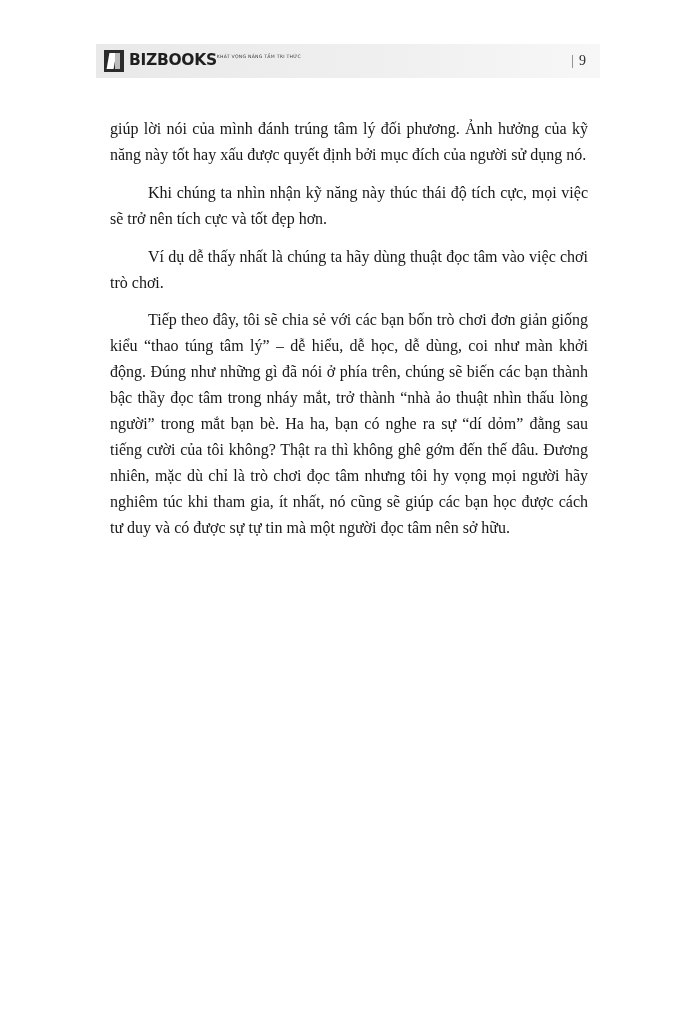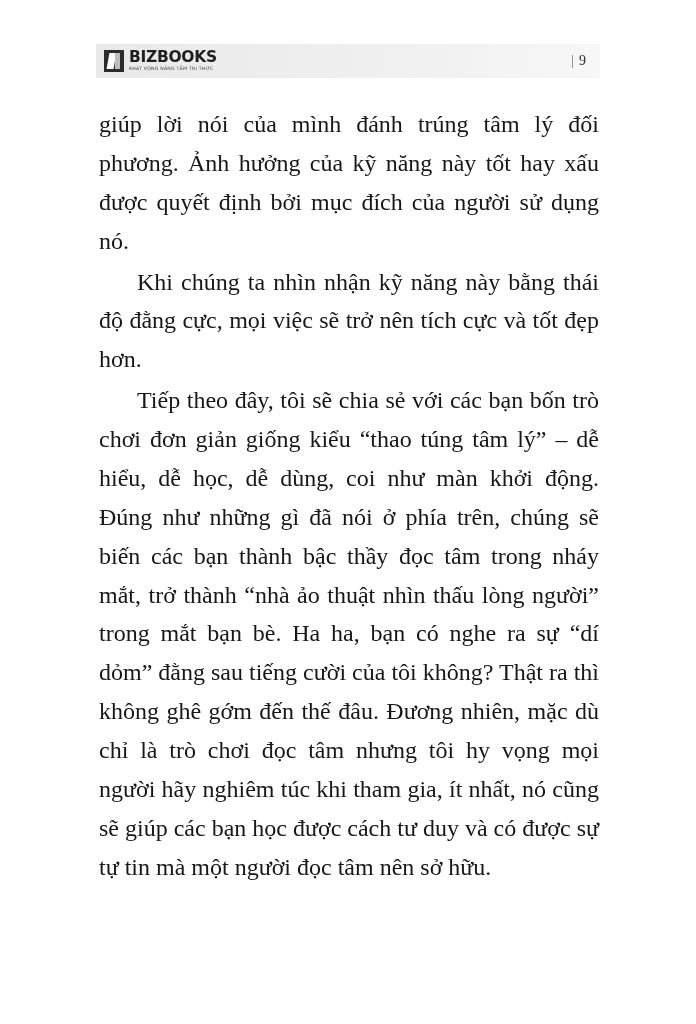--- a/index.html
+++ b/index.html
@@ -64,21 +64,20 @@
     content: "";
     position: absolute;
     left: 11px;
     top: 3px;
     width: 5px;
     height: 16px;
     background: #bdbdbd;
   }
   .brand-text {
     display: flex;
-    flex-direction: column;
     justify-content: center;
     line-height: 1;
   }
   .brand-name {
     font-family: "DejaVu Sans", sans-serif;
     font-weight: bold;
     font-size: 15.5px;
     letter-spacing: -0.3px;
     color: #1f1f1f;
   }
@@ -103,22 +102,22 @@
   }
 
   
   .content {
     position: absolute;
     left: 98px;
     top: 104px;
     width: 502px;
   }
   .content p {
-    margin: 1px;
-    font-size: 24px;
+    margin: 12px;
+    font-size: 16px;
     line-height: 1.62;
     text-align: justify;
     text-justify: inter-word;
     color: #171717;
     hyphens: none;
     font-family: Liberation Serif, serif;
   }
   .content p.indent {
     text-indent: 38px;
   }
@@ -140,17 +139,18 @@
       </div>
     </div>
     <div class="folio">
       <span class="folio-bar">|</span>
       <span>9</span>
     </div>
   </div>
 
   <div class="content">
     <p>giúp lời nói của mình đánh trúng tâm lý đối phương. Ảnh hưởng của kỹ năng này tốt hay xấu được quyết định bởi mục đích của người sử dụng nó.</p>
-    <p class="indent">Khi chúng ta nhìn nhận kỹ năng này bằng thái độ đằng cực, mọi việc sẽ trở nên tích cực và tốt đẹp hơn.</p>
+    <p class="indent">Khi chúng ta nhìn nhận kỹ năng này thúc thái độ tích cực, mọi việc sẽ trở nên tích cực và tốt đẹp hơn.</p>
+    <p class="indent">Ví dụ dễ thấy nhất là chúng ta hãy dùng thuật đọc tâm vào việc chơi trò chơi.</p>
     <p class="indent">Tiếp theo đây, tôi sẽ chia sẻ với các bạn bốn trò chơi đơn giản giống kiểu “thao túng tâm lý” – dễ hiểu, dễ học, dễ dùng, coi như màn khởi động. Đúng như những gì đã nói ở phía trên, chúng sẽ biến các bạn thành bậc thầy đọc tâm trong nháy mắt, trở thành “nhà ảo thuật nhìn thấu lòng người” trong mắt bạn bè. Ha ha, bạn có nghe ra sự “dí dỏm” đằng sau tiếng cười của tôi không? Thật ra thì không ghê gớm đến thế đâu. Đương nhiên, mặc dù chỉ là trò chơi đọc tâm nhưng tôi hy vọng mọi người hãy nghiêm túc khi tham gia, ít nhất, nó cũng sẽ giúp các bạn học được cách tư duy và có được sự tự tin mà một người đọc tâm nên sở hữu.</p>
   </div>
 
 </div>
 
 </body></html>

